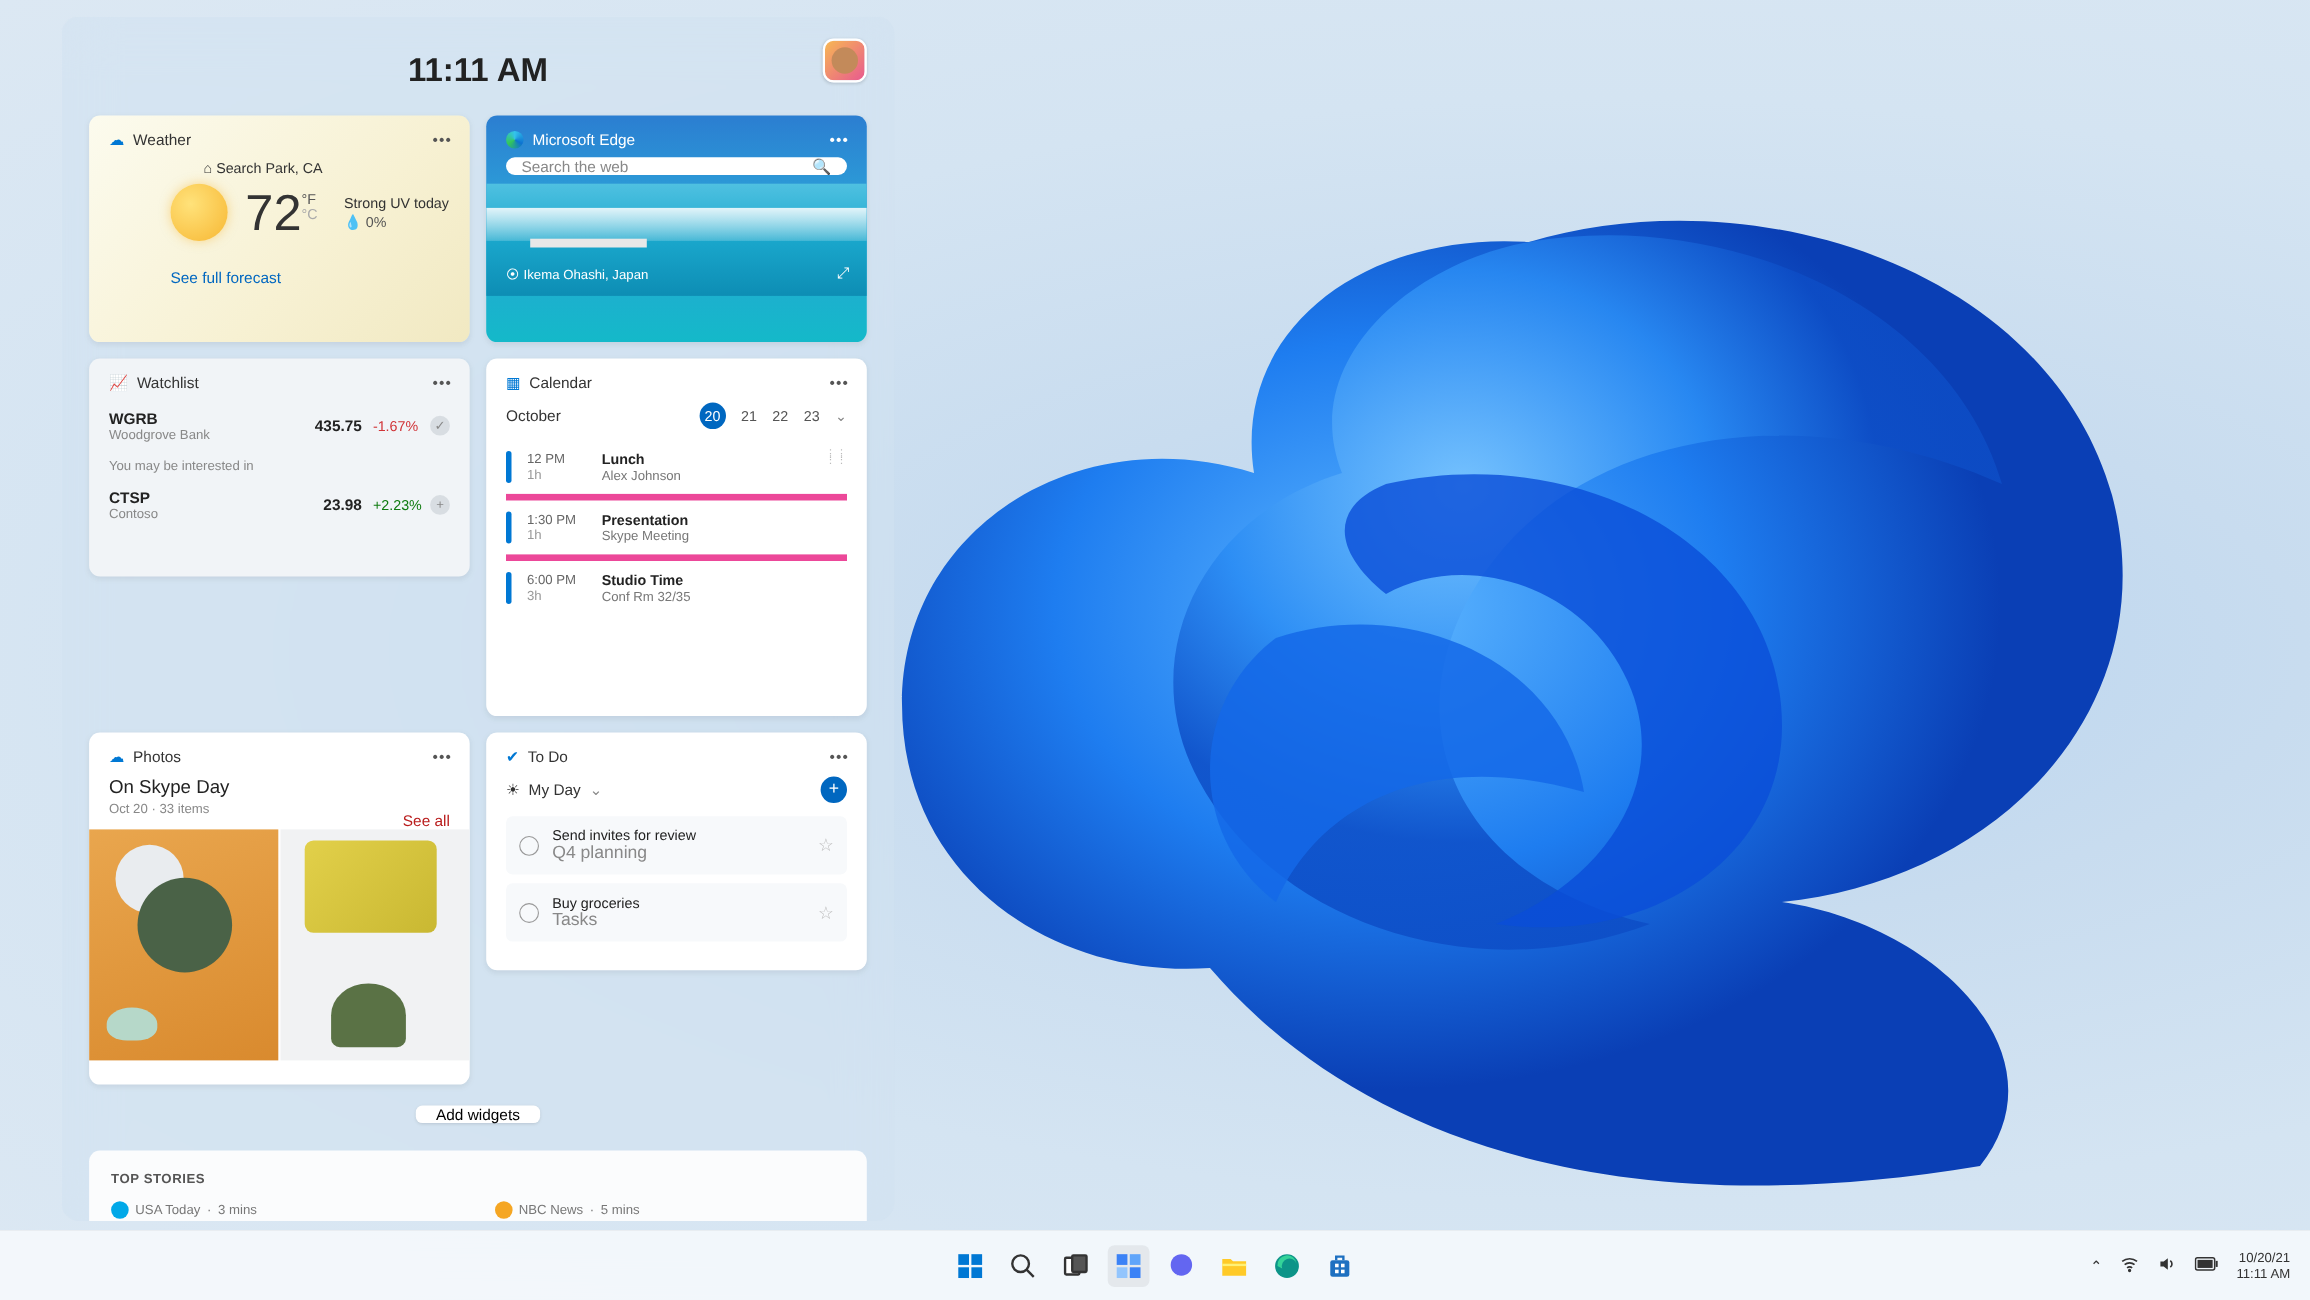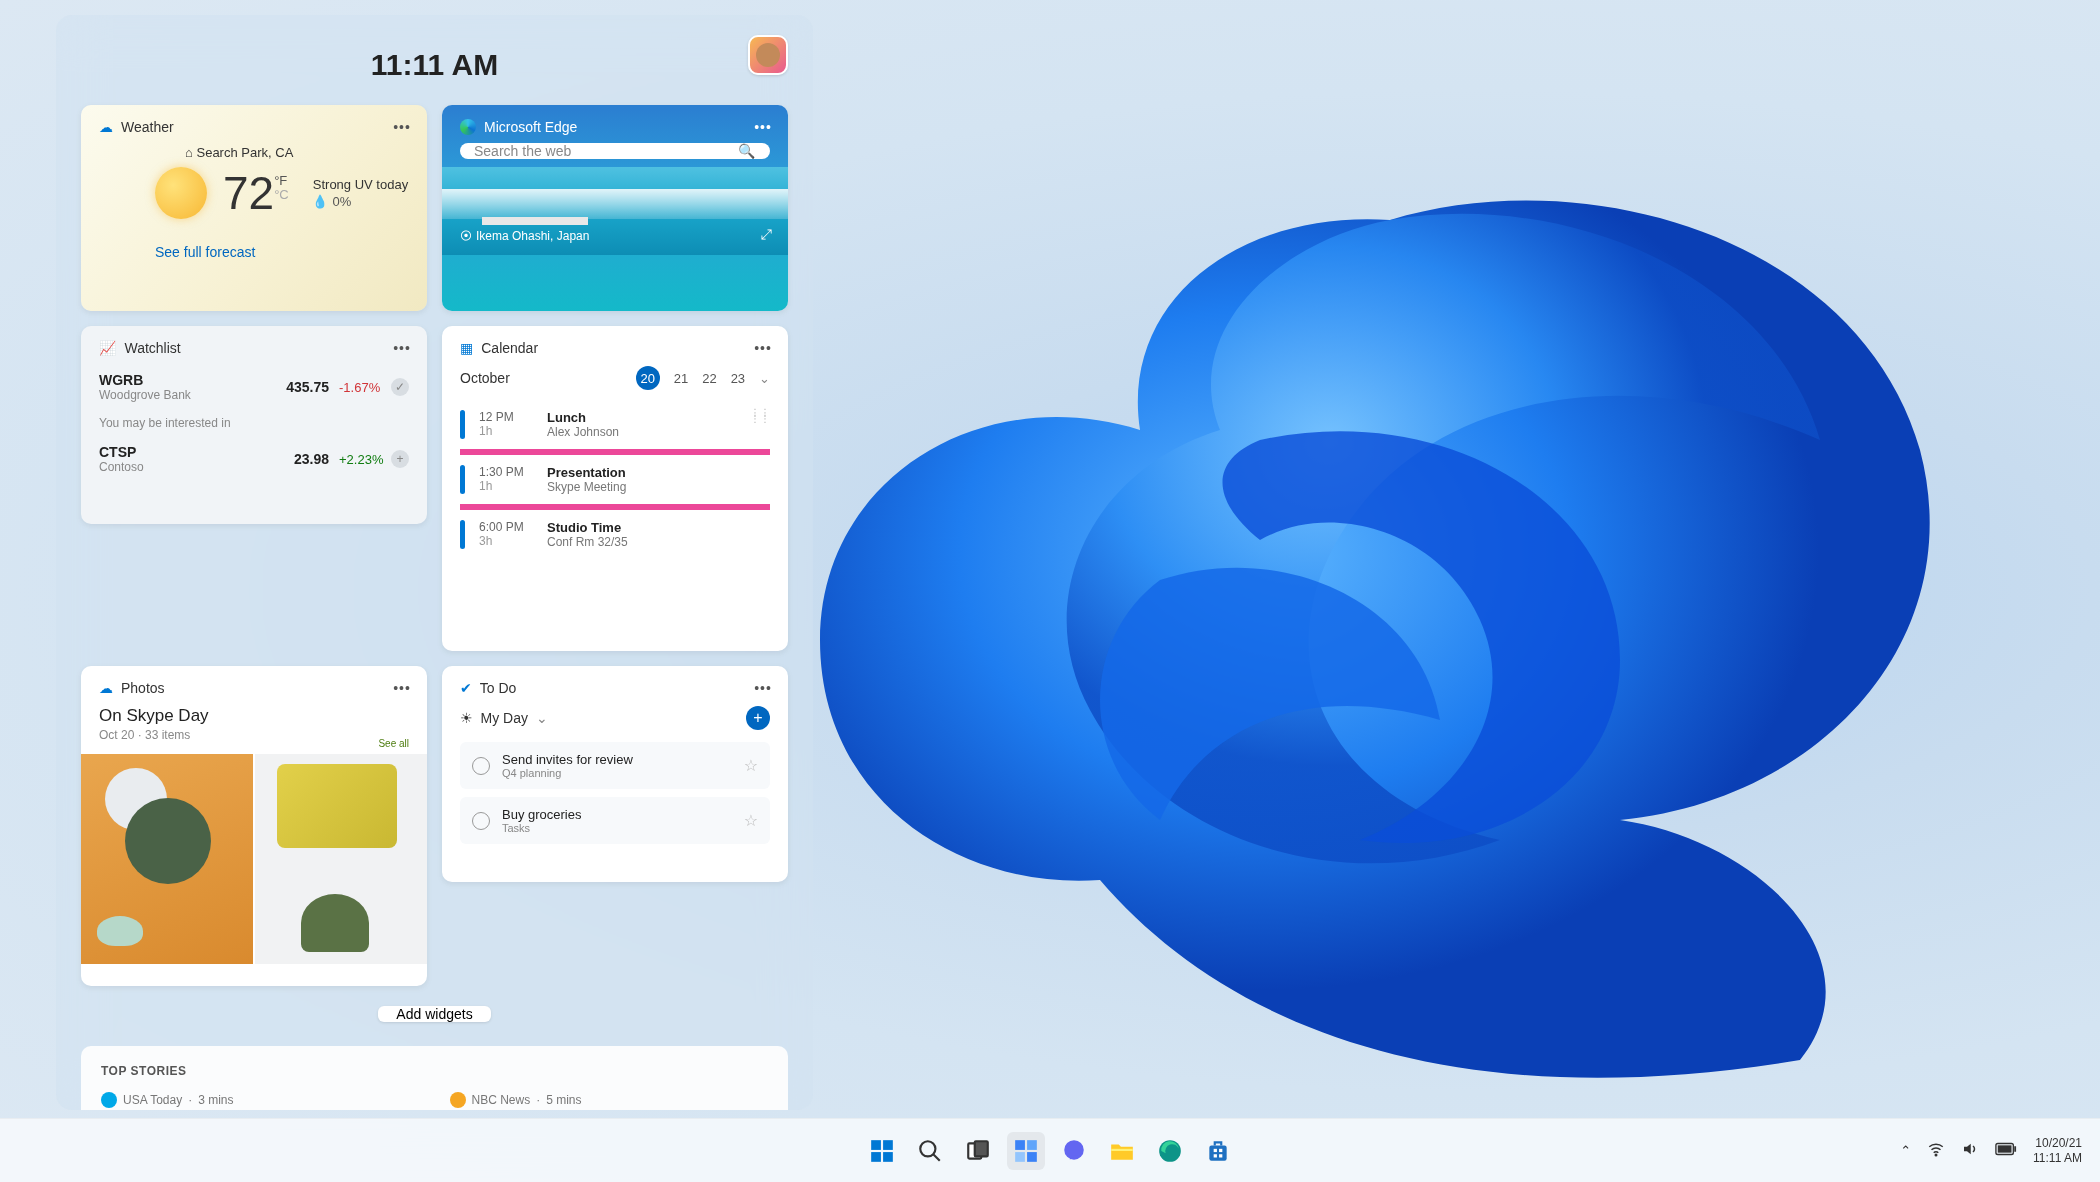--- a/index.html
+++ b/index.html
@@ -49,21 +49,21 @@
 .wx-temp{font-size:46px;font-weight:300;color:#333;}
 .wx-unit{font-size:13px;color:#555;display:inline-block;vertical-align:top;margin-top:8px;line-height:14px;}
 .wx-side{font-size:13px;color:#333;margin-left:8px;}
 .wx-forecast{color:#0067c0;font-size:14px;margin-top:24px;padding-left:56px;cursor:pointer;}
 
 
 #edge{padding:0;overflow:hidden;height:206px;background:linear-gradient(180deg,#2b7ed1 0%,#2c9fd8 38%,#14b9c9 100%);color:#fff;}
 #edge .card-hdr{padding:14px 18px 8px;margin:0;color:#fff;}
 #edge .more{color:#fff;}
 .edge-search{margin:0 18px;background:#fff;border-radius:20px;height:16px;display:flex;align-items:flex-start;padding:0 14px;color:#888;font-size:14px;justify-content:space-between;}
-.edge-img{height:88px;margin-top:8px;background:linear-gradient(180deg,#4fc1e1 0%,#1aa7cc 50%,#0d8db4 100%);position:relative;}
+.edge-img{height:102px;margin-top:8px;background:linear-gradient(180deg,#4fc1e1 0%,#1aa7cc 50%,#0d8db4 100%);position:relative;}
 .edge-img::before{content:"";position:absolute;top:22px;left:0;right:0;height:30px;background:linear-gradient(180deg,rgba(255,255,255,.85),rgba(255,255,255,.2));}
 .edge-img::after{content:"";position:absolute;left:40px;right:200px;top:50px;height:8px;background:#e8e8e8;}
 .edge-loc{position:absolute;left:18px;bottom:12px;font-size:12px;color:#fff;}
 .edge-loc::before{content:"⦿";margin-right:4px;}
 .expand-ic{position:absolute;right:16px;bottom:12px;color:#fff;font-size:14px;}
 
 
 #watchlist{background:#f1f4f7;height:198px;}
 .wl-row{display:flex;align-items:center;justify-content:space-between;padding:6px 0;}
 .wl-tick{font-size:14px;font-weight:600;color:#222;}
@@ -88,38 +88,38 @@
 .evt-time{width:54px;font-size:12px;color:#666;}
 .evt-time .dur{color:#999;}
 .evt-title{font-size:13px;font-weight:600;color:#222;}
 .evt-sub{font-size:12px;color:#777;}
 .evt-dots{margin-left:auto;color:#bbb;font-size:10px;line-height:6px;}
 
 
 #photos{height:320px;padding-bottom:0;overflow:hidden;}
 .ph-title{font-size:17px;color:#222;margin-top:4px;}
 .ph-sub{font-size:12px;color:#888;margin-top:2px;}
-.ph-see{position:absolute;right:18px;top:72px;color:#4d7c0f;font-size:10px;cursor:pointer;}
+.ph-see{position:absolute;right:18px;top:72px;color:#b91c1c;font-size:14px;cursor:pointer;}
 .ph-grid{display:grid;grid-template-columns:1fr 1fr;gap:2px;height:210px;margin:12px -18px 0;}
 .ph1{background:linear-gradient(160deg,#e9a64e 0%,#d98a2e 100%);position:relative;}
 .ph1::before{content:"";position:absolute;left:24px;top:14px;width:62px;height:62px;border-radius:50%;background:#e9ecef;}
 .ph1::after{content:"";position:absolute;left:44px;top:44px;width:86px;height:86px;border-radius:50%;background:#4a6247;}
 .ph1 .tea{position:absolute;left:16px;bottom:18px;width:46px;height:30px;border-radius:50% 50% 40% 40%;background:#b6d8c9;}
 .ph2{background:#f1f2f3;position:relative;}
 .ph2::before{content:"";position:absolute;left:22px;top:10px;width:120px;height:84px;background:linear-gradient(135deg,#e2d04a,#c9b832);border-radius:8px;}
 .ph2::after{content:"";position:absolute;left:46px;bottom:12px;width:68px;height:58px;background:#5a7245;border-radius:50% 50% 8px 8px;}
 
 
 #todo{height:216px;}
 .todo-top{display:flex;align-items:center;gap:8px;font-size:14px;color:#333;margin-bottom:12px;}
 .addbtn{margin-left:auto;width:24px;height:24px;border-radius:50%;background:#0067c0;color:#fff;display:flex;align-items:center;justify-content:center;font-size:16px;cursor:pointer;}
 .todo-item{display:flex;align-items:center;gap:12px;background:#f7f9fb;border-radius:6px;padding:10px 12px;margin-bottom:8px;}
 .todo-chk{width:18px;height:18px;border:1.5px solid #999;border-radius:50%;}
 .todo-txt{font-size:13px;color:#222;}
-.todo-sub{font-size:11px;color:#888;}
+.todo-sub{font-size:16px;color:#888;}
 .star{margin-left:auto;color:#bbb;font-size:16px;}
 
 .addw{grid-column:1/3;text-align:center;margin-top:4px;}
 .addw button{background:#fff;border:none;border-radius:6px;padding:0 18px;font-size:14px;cursor:pointer;box-shadow:0 1px 3px rgba(0,0,0,.12);}
 
 
 #stories{grid-column:1/3;background:#fbfcfd;border-radius:10px;padding:18px 20px;margin-top:8px;}
 .st-hdr{font-size:12px;font-weight:600;letter-spacing:.5px;color:#555;margin-bottom:14px;}
 .st-row{display:grid;grid-template-columns:1fr 1fr;gap:30px;}
 .st-src{font-size:12px;color:#777;display:flex;align-items:center;gap:6px;margin-bottom:4px;}

